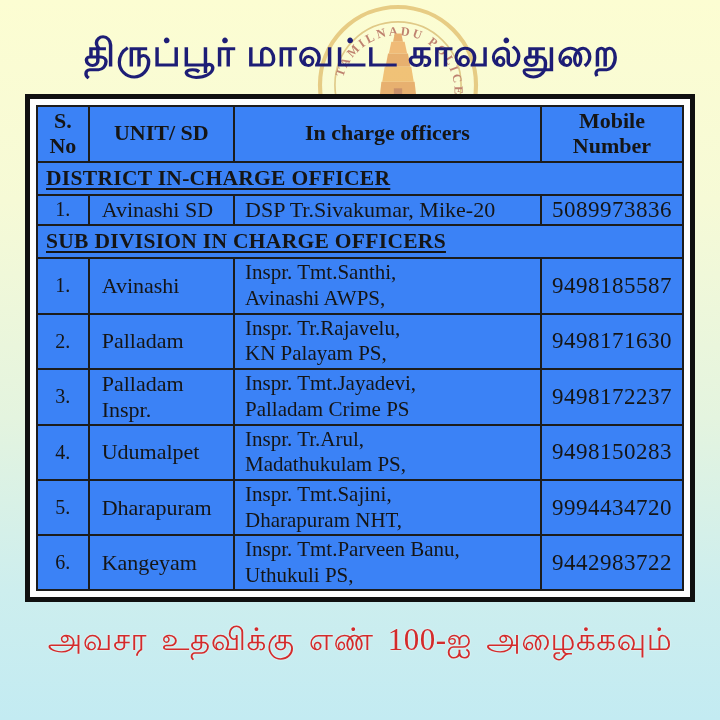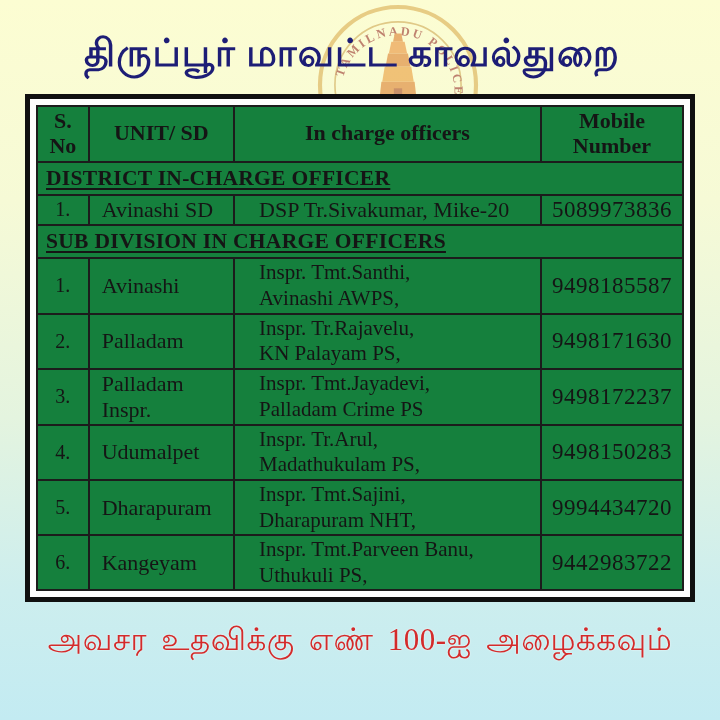--- a/index.html
+++ b/index.html
@@ -43,21 +43,21 @@
     margin: 16px 25px 0 25px;
     border: 5px solid #101010;
     background: #fefefe;
     padding: 6px;
     box-sizing: border-box;
   }
   table.roster {
     width: 100%;
     border-collapse: collapse;
     table-layout: fixed;
-    background: #15803d;
+    background: #3b82f6;
   }
   table.roster th, table.roster td {
     border: 2px solid #1c1c1c;
     color: #151515;
     vertical-align: middle;
     box-sizing: border-box;
   }
   col.c-sno     { width: 8%; }
   col.c-unit    { width: 22.5%; }
   col.c-officer { width: 47.5%; }
@@ -75,21 +75,21 @@
     height: 32px;
     padding: 3px 6px 3px 8px;
     font-size: 21.5px;
     font-weight: bold;
     letter-spacing: 0.3px;
   }
   tr.section-row .section-title { text-decoration: underline; text-underline-offset: 3px; }
 
   td.cell-sno   { text-align: center; font-size: 20px; }
   td.cell-unit  { padding-left: 12px; font-size: 22px; }
-  td.cell-officer { padding-left: 24px; font-size: 21px; line-height: 1.22; }
+  td.cell-officer { padding-left: 10px; font-size: 21px; line-height: 1.22; }
   td.cell-mobile  { text-align: center; font-size: 23px; letter-spacing: 0.5px; }
 
   tr.row-single td { height: 30px; }
   tr.row-double td { height: 49px; }
   tr.row-single td.cell-officer { font-size: 22px; }
 
   
   .footer-note {
     position: relative; z-index: 1;
     margin-top: 20px;

